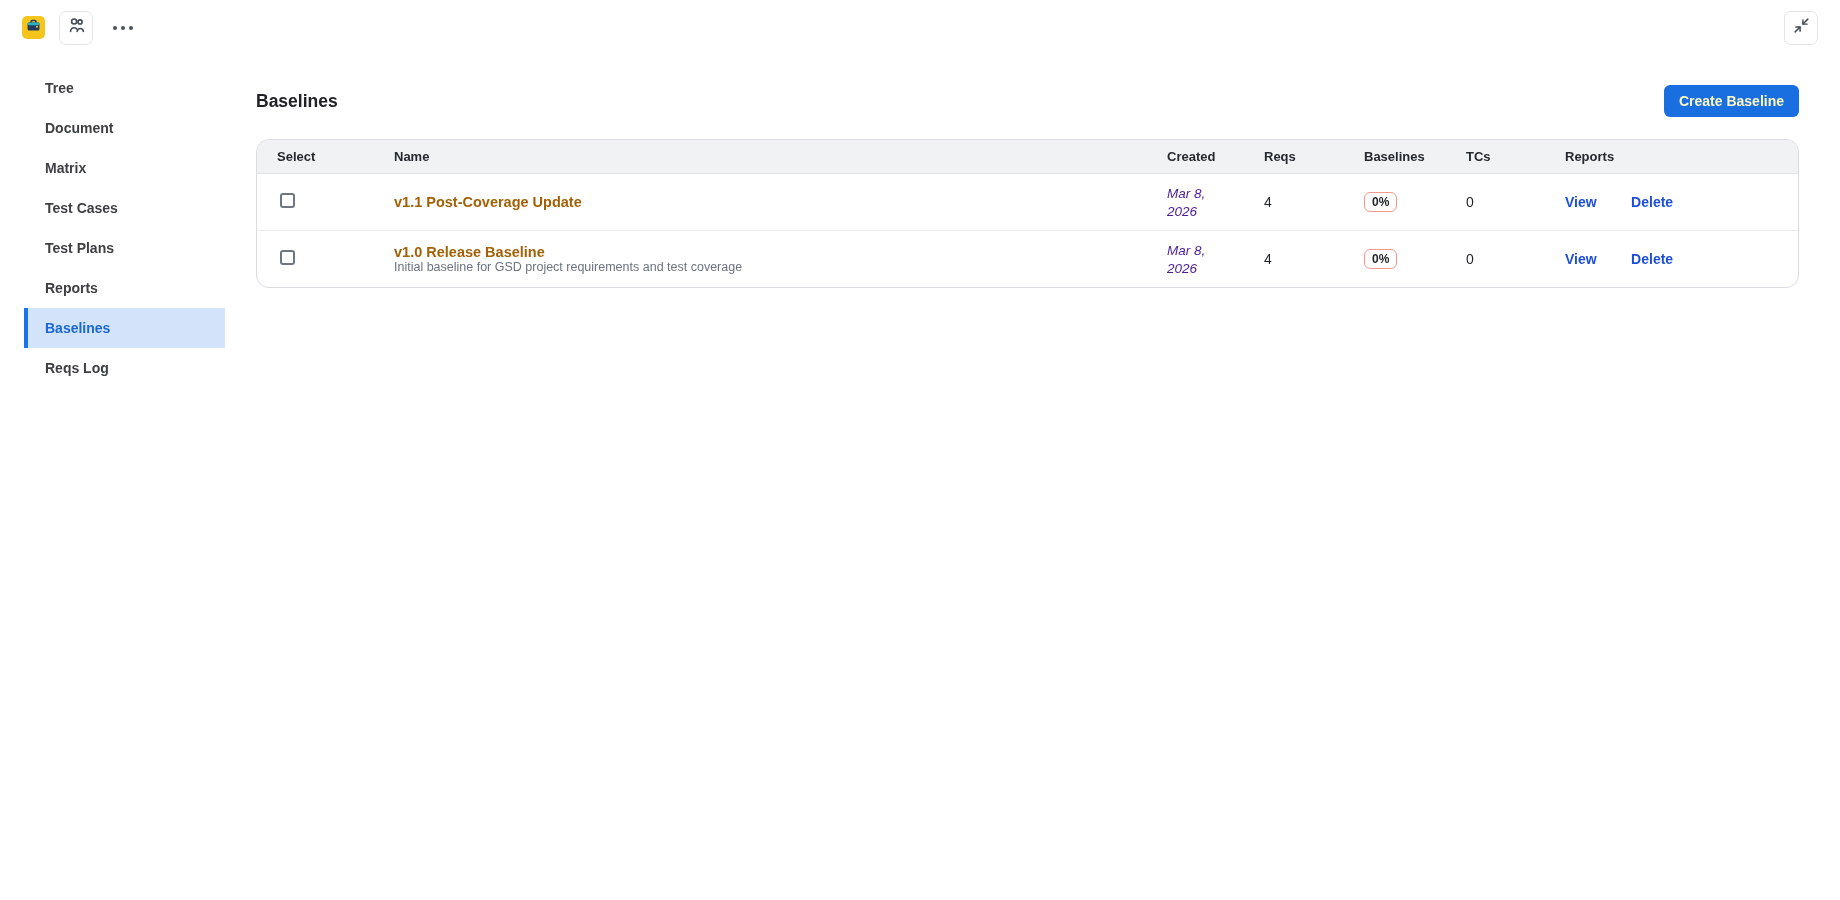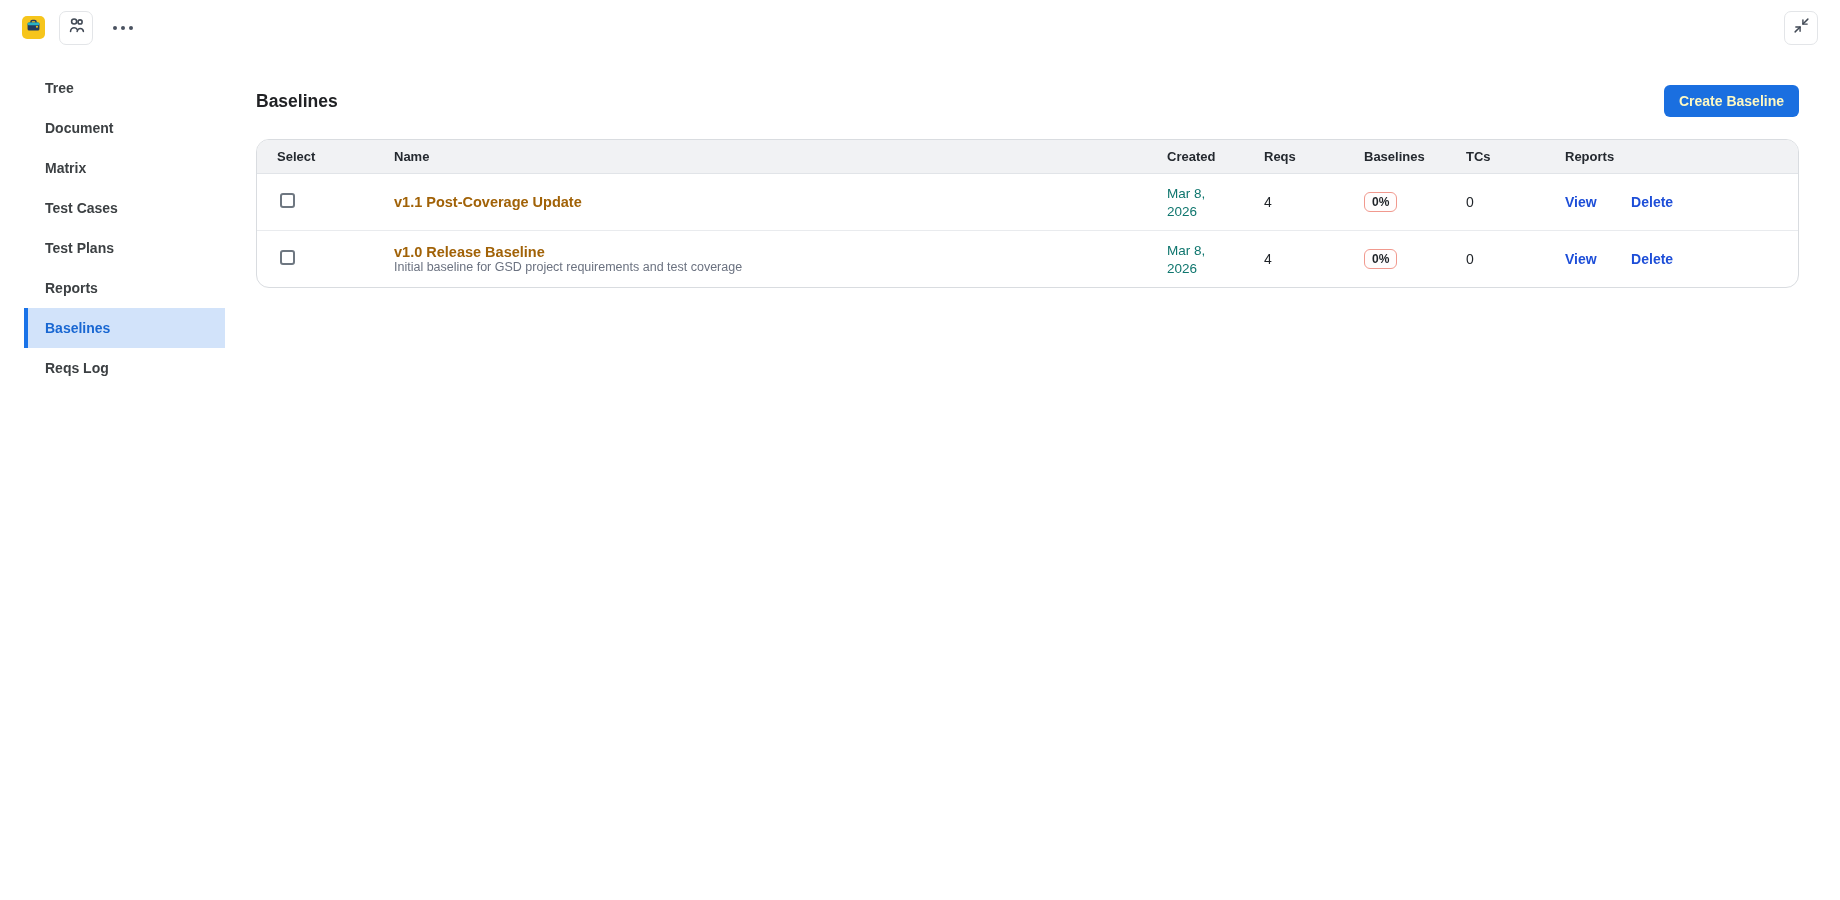--- a/index.html
+++ b/index.html
@@ -119,21 +119,21 @@
     width: 15px; height: 15px;
     border: 2px solid #6e7781;
     border-radius: 3px;
     display: inline-block;
     background: #fff;
     cursor: pointer;
     margin-left: 3px;
   }
   .row-name { font-size: 14.5px; font-weight: 700; color: #a16207; }
   .row-desc { font-size: 12.5px; color: #6b7280; margin-top: 0; }
-  .cell-text { font-size: 13.5px; color: #0f766e; }
+  .cell-text { font-size: 13.5px; color: #4c1d95; font-style: italic; }
   .cell-num { font-size: 14px; color: #1f2328; }
   .badge {
     display: inline-block;
     border: 1px solid #f1998e;
     border-radius: 6px;
     padding: 2px 7px;
     font-size: 12px;
     font-weight: 700;
     color: #1f2328;
     background: #fffdfd;

